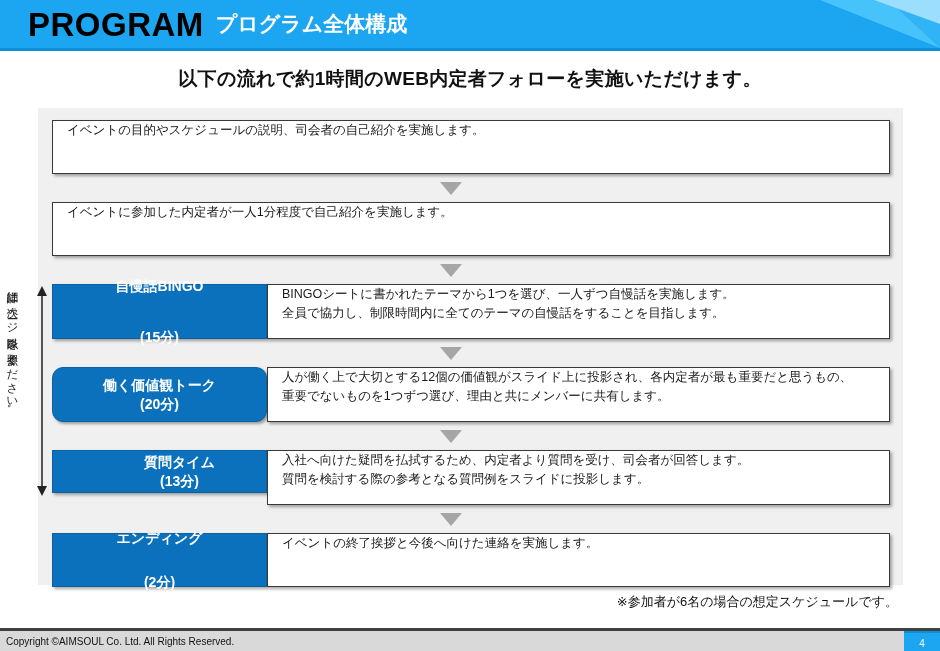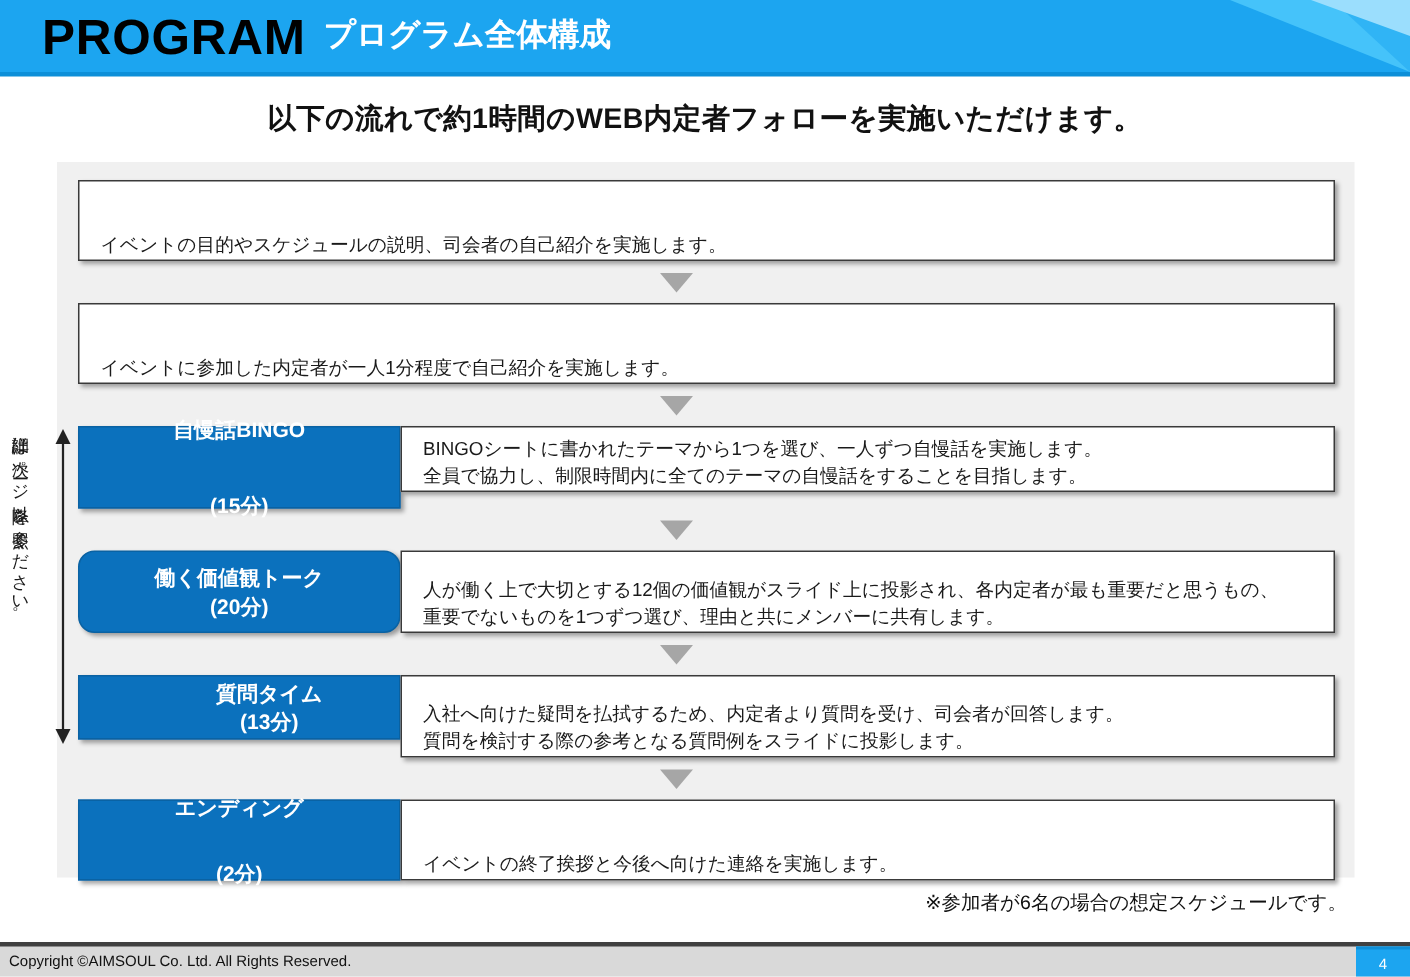--- a/index.html
+++ b/index.html
@@ -138,21 +138,21 @@
     line-height: 1.35;
   }
   .row-label .lbl-time { font-size: 14px; font-weight: bold; }
   .row-desc {
     flex: 1 1 auto;
     background: #ffffff;
     border: 1px solid #3A3A3A;
     box-sizing: border-box;
     display: flex;
     flex-direction: column;
-    justify-content: flex-end;
+    justify-content: flex-start;
     padding: 0 14px;
     box-shadow: 2px 2px 3px rgba(0,0,0,0.35);
   }
   .row-desc .dline {
     font-size: 12.5px;
     color: #1a1a1a;
     line-height: 1.5;
     white-space: nowrap;
   }
 
@@ -290,21 +290,21 @@
   </div>
   <div class="connector">
       <div class="tri-down"></div>
     </div>
 
   <div class="row">
     <div class="row-label" style="height:55px;gap:32px;">
       <span>自慢話BINGO</span>
       <span class="lbl-time">(15分)</span>
     </div>
-    <div class="row-desc" style="height:44px;">
+    <div class="row-desc" style="height:55px;">
       <span class="dline">BINGOシートに書かれたテーマから1つを選び、一人ずつ自慢話を実施します。</span>
       <span class="dline">全員で協力し、制限時間内に全てのテーマの自慢話をすることを目指します。</span>
     </div>
   </div>
   <div class="connector">
       <div class="tri-down"></div>
     </div>
 
   <div class="row">
     <div class="row-label" style="height:55px;border-radius:11px;">

